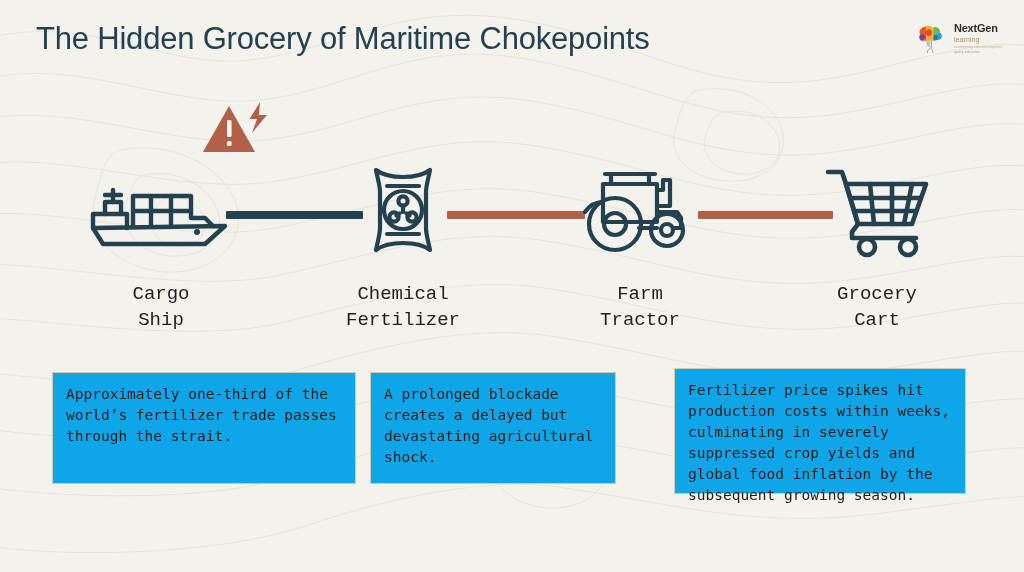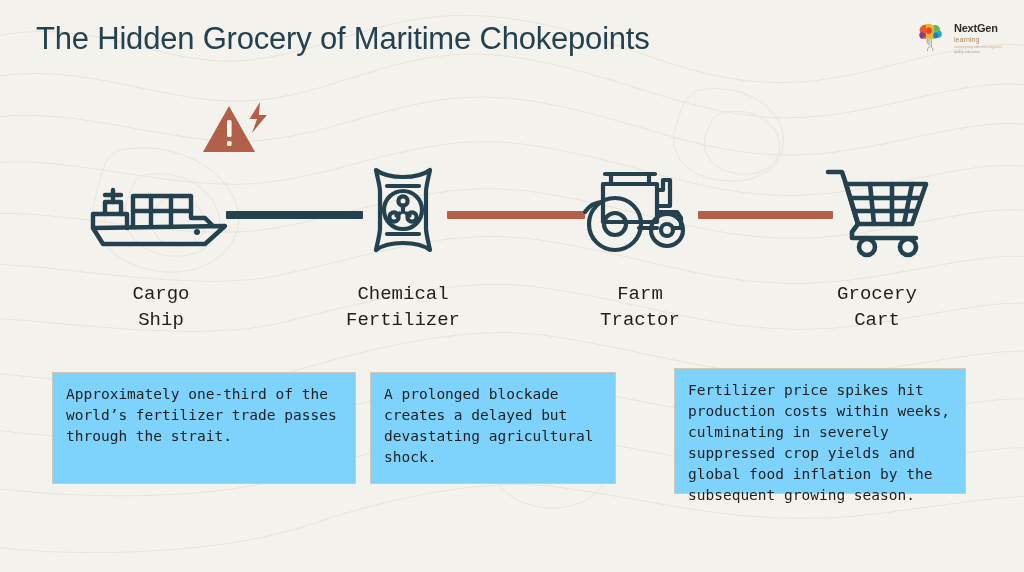--- a/index.html
+++ b/index.html
@@ -43,21 +43,21 @@
     color: #24414f;
     white-space: nowrap;
   }
 
   
   #logo {
     position: absolute;
     right: 22px;
     top: 20px;
     display: flex;
-    align-items: center;
+    align-items: flex-end;
     gap: 10px;
   }
   #logo-text {
     display: flex;
     flex-direction: column;
     line-height: 1;
     padding-top: 3px;
   }
   #logo-name {
     font-size: 11px;
@@ -132,21 +132,21 @@
     position: absolute;
     left: 136px;
     top: 4px;
     width: 78px;
     height: 62px;
   }
 
   
   .factbox {
     position: absolute;
-    background: #7dd3fc;
+    background: #0ea5e9;
     border: 1px solid #d7c7b6;
     box-sizing: border-box;
     font-family: "DejaVu Sans Mono", "Liberation Mono", monospace;
     font-size: 14.5px;
     line-height: 21px;
     color: #1e1e1e;
     padding: 11px 13px 10px 13px;
     white-space: pre-line;
   }
   #fact-1 { left: 52px;  top: 372px; width: 304px; height: 112px; }

